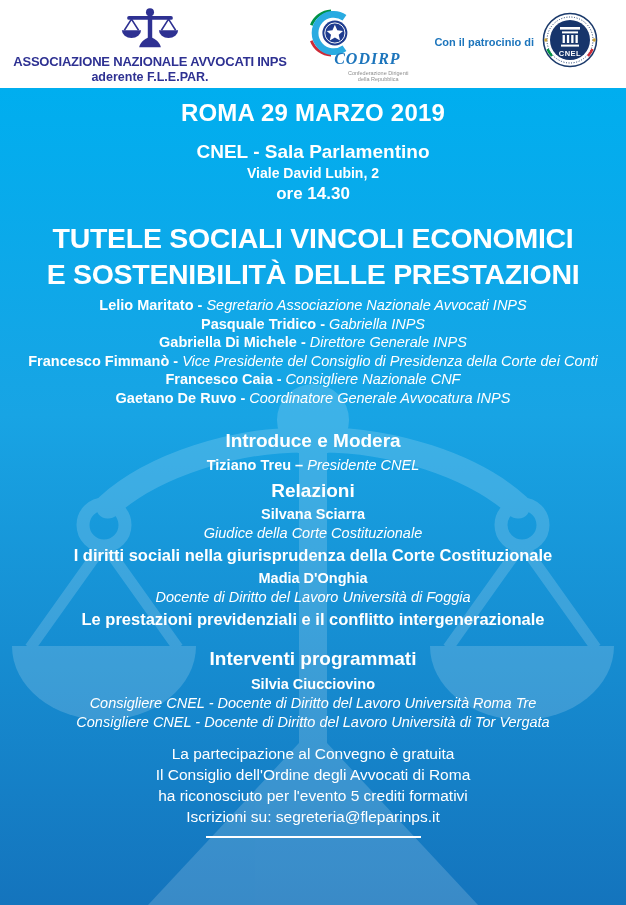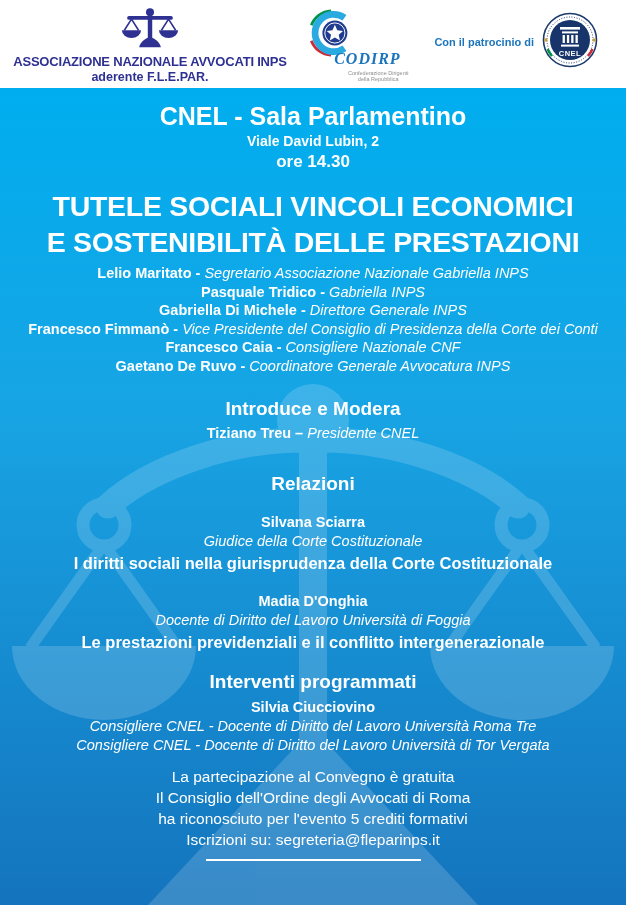--- a/index.html
+++ b/index.html
@@ -38,35 +38,35 @@
   .body{
     position:relative;height:817px;
     background:linear-gradient(180deg,#00AEEF 0%,#18A4E4 40%,#1474BD 100%);
     overflow:hidden;
   }
   .watermark{position:absolute;left:0;top:0;pointer-events:none;}
   .content{
     position:relative;z-index:2;color:#fff;text-align:center;padding-top:11px;
   }
   .city-date{font-size:24px;font-weight:800;letter-spacing:0.2px;}
-  .venue{font-size:25px;font-weight:800;margin-top:3px;}
+  .venue{font-size:19px;font-weight:800;margin-top:14px;}
   .address{font-size:14px;font-weight:700;margin-top:2px;}
   .time{font-size:17px;font-weight:800;margin-top:3px;}
   .main-title{
     font-size:28.5px;font-weight:800;line-height:36px;margin-top:16px;letter-spacing:-0.3px;
   }
   .section-heading{font-size:19px;font-weight:800;}
   .saluti-heading{margin-top:24px;}
   .people{margin-top:4px;font-size:14.5px;line-height:18.6px;}
   .person-name{font-weight:800;}
   .person-role{font-style:italic;font-weight:400;}
   .introduce-heading{margin-top:22px;}
   .introduce-person{font-size:14.5px;margin-top:4px;line-height:19px;}
-  .relazioni-heading{margin-top:30px;}
-  .rel-name{font-size:14.5px;font-weight:800;margin-top:18px;line-height:19px;}
+  .relazioni-heading{margin-top:5px;}
+  .rel-name{font-size:14.5px;font-weight:800;margin-top:3px;line-height:19px;}
   .rel-role{font-size:14.5px;font-style:italic;line-height:19px;}
   .rel-talk{font-size:16.5px;font-weight:800;line-height:22px;margin-top:1px;}
   .interventi-heading{margin-top:18px;}
   .int-name{font-size:14.5px;font-weight:800;margin-top:4px;line-height:20px;}
   .int-role{font-size:14.5px;font-style:italic;line-height:19px;}
   .info-block{margin-top:11px;font-size:15.5px;line-height:21px;font-weight:400;}
   .divider{width:215px;height:2px;background:#fff;margin:9px auto 7px auto;}
 </style>
 </head>
 <body>
@@ -147,31 +147,32 @@
         <path d="M104 456 L 30 560 M104 456 L 178 560" fill="none" stroke="#ffffff" stroke-width="11"></path>
         <path d="M522 456 L 448 560 M522 456 L 596 560" fill="none" stroke="#ffffff" stroke-width="11"></path>
         <path d="M12 558 A 92 74 0 0 0 196 558 Z" fill="#ffffff"></path>
         <path d="M430 558 A 92 74 0 0 0 614 558 Z" fill="#ffffff"></path>
         <path d="M313 640 L 148 817 L 478 817 Z" fill="#ffffff"></path>
       </g>
     </svg>
 
     <div class="content">
 
+      <div class="city-date">ROMA 29 MARZO 2019</div>
       <div class="venue">CNEL - Sala Parlamentino</div>
       <div class="address">Viale David Lubin, 2</div>
       <div class="time">ore 14.30</div>
 
       <div class="main-title">
         <div>TUTELE SOCIALI VINCOLI ECONOMICI</div>
         <div>E SOSTENIBILITÀ DELLE PRESTAZIONI</div>
       </div>
 
       <div class="people">
-        <div><span class="person-name">Lelio Maritato -</span> <span class="person-role">Segretario Associazione Nazionale Gabriella INPS</span></div>
+        <div><span class="person-name">Lelio Maritato -</span> <span class="person-role">Segretario Associazione Nazionale Avvocati INPS</span></div>
         <div><span class="person-name">Pasquale Tridico -</span> <span class="person-role">Gabriella INPS</span></div>
         <div><span class="person-name">Gabriella Di Michele -</span> <span class="person-role">Direttore Generale INPS</span></div>
         <div><span class="person-name">Francesco Fimmanò -</span> <span class="person-role">Vice Presidente del Consiglio di Presidenza della Corte dei Conti</span></div>
         <div><span class="person-name">Francesco Caia -</span> <span class="person-role">Consigliere Nazionale CNF</span></div>
         <div><span class="person-name">Gaetano De Ruvo -</span> <span class="person-role">Coordinatore Generale Avvocatura INPS</span></div>
       </div>
 
       <div class="section-heading introduce-heading">Introduce e Modera</div>
       <div class="introduce-person">
         <span class="person-name">Tiziano Treu –</span>

